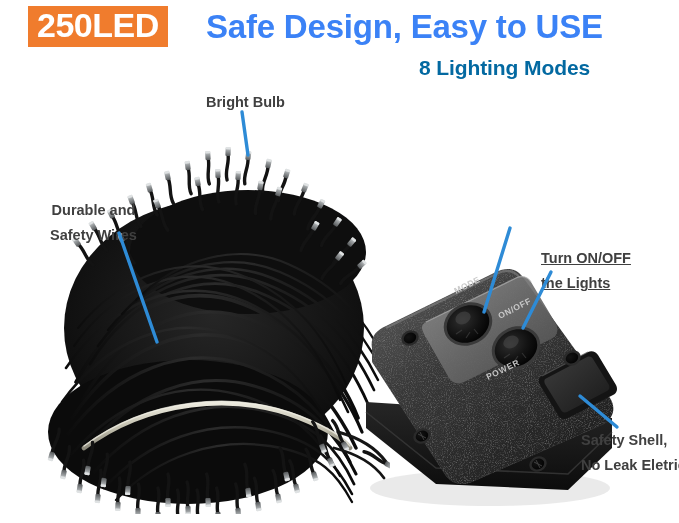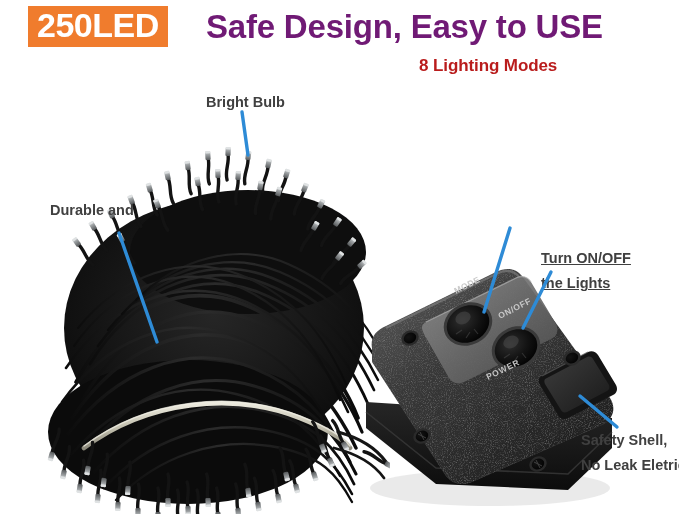--- a/index.html
+++ b/index.html
@@ -31,32 +31,32 @@
     font-size: 34px;
     font-weight: bold;
     letter-spacing: -0.5px;
     line-height: 1.06;
     white-space: nowrap;
   }
   .headline {
     position: absolute;
     left: 186px;
     top: 8px;
-    color: #701a75;
+    color: #3b82f6;
     font-size: 33px;
     font-weight: bold;
     letter-spacing: -0.2px;
     white-space: nowrap;
   }
   .subhead {
     position: absolute;
     left: 399px;
     top: 56px;
-    color: #b91c1c;
-    font-size: 17px;
+    color: #0369a1;
+    font-size: 21px;
     font-weight: bold;
     letter-spacing: -0.1px;
     white-space: nowrap;
   }
 
   
   .callout {
     position: absolute;
     color: #404040;
     font-size: 14.5px;
@@ -470,20 +470,21 @@
       </g>
     </svg>
   </div>
 
   <div class="callout c-bright">
     <div>Bright Bulb</div>
   </div>
 
   <div class="callout c-wires">
     <div>Durable and</div>
+    <div>Safety Wires</div>
   </div>
 
 
   <div class="callout c-power">
     <div>Turn ON/OFF</div>
     <div>the Lights</div>
   </div>
 
   <div class="callout c-shell">
     <div>Safety Shell,</div>

